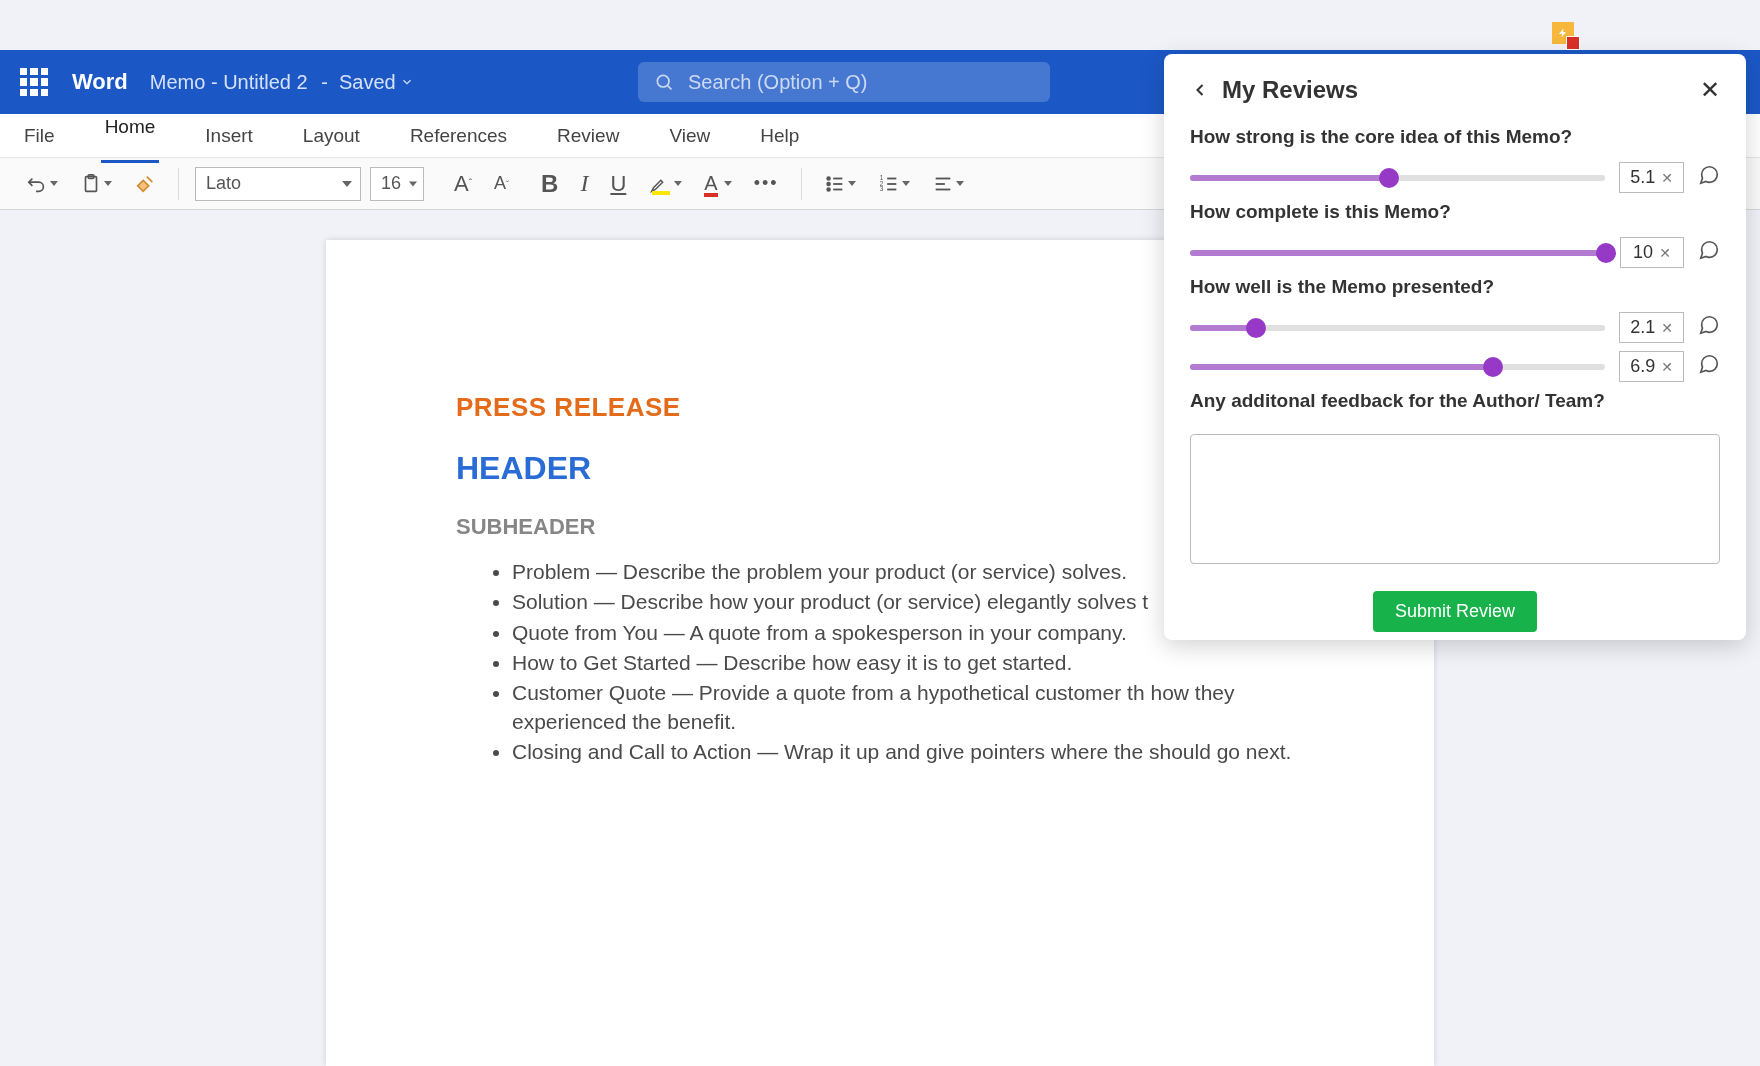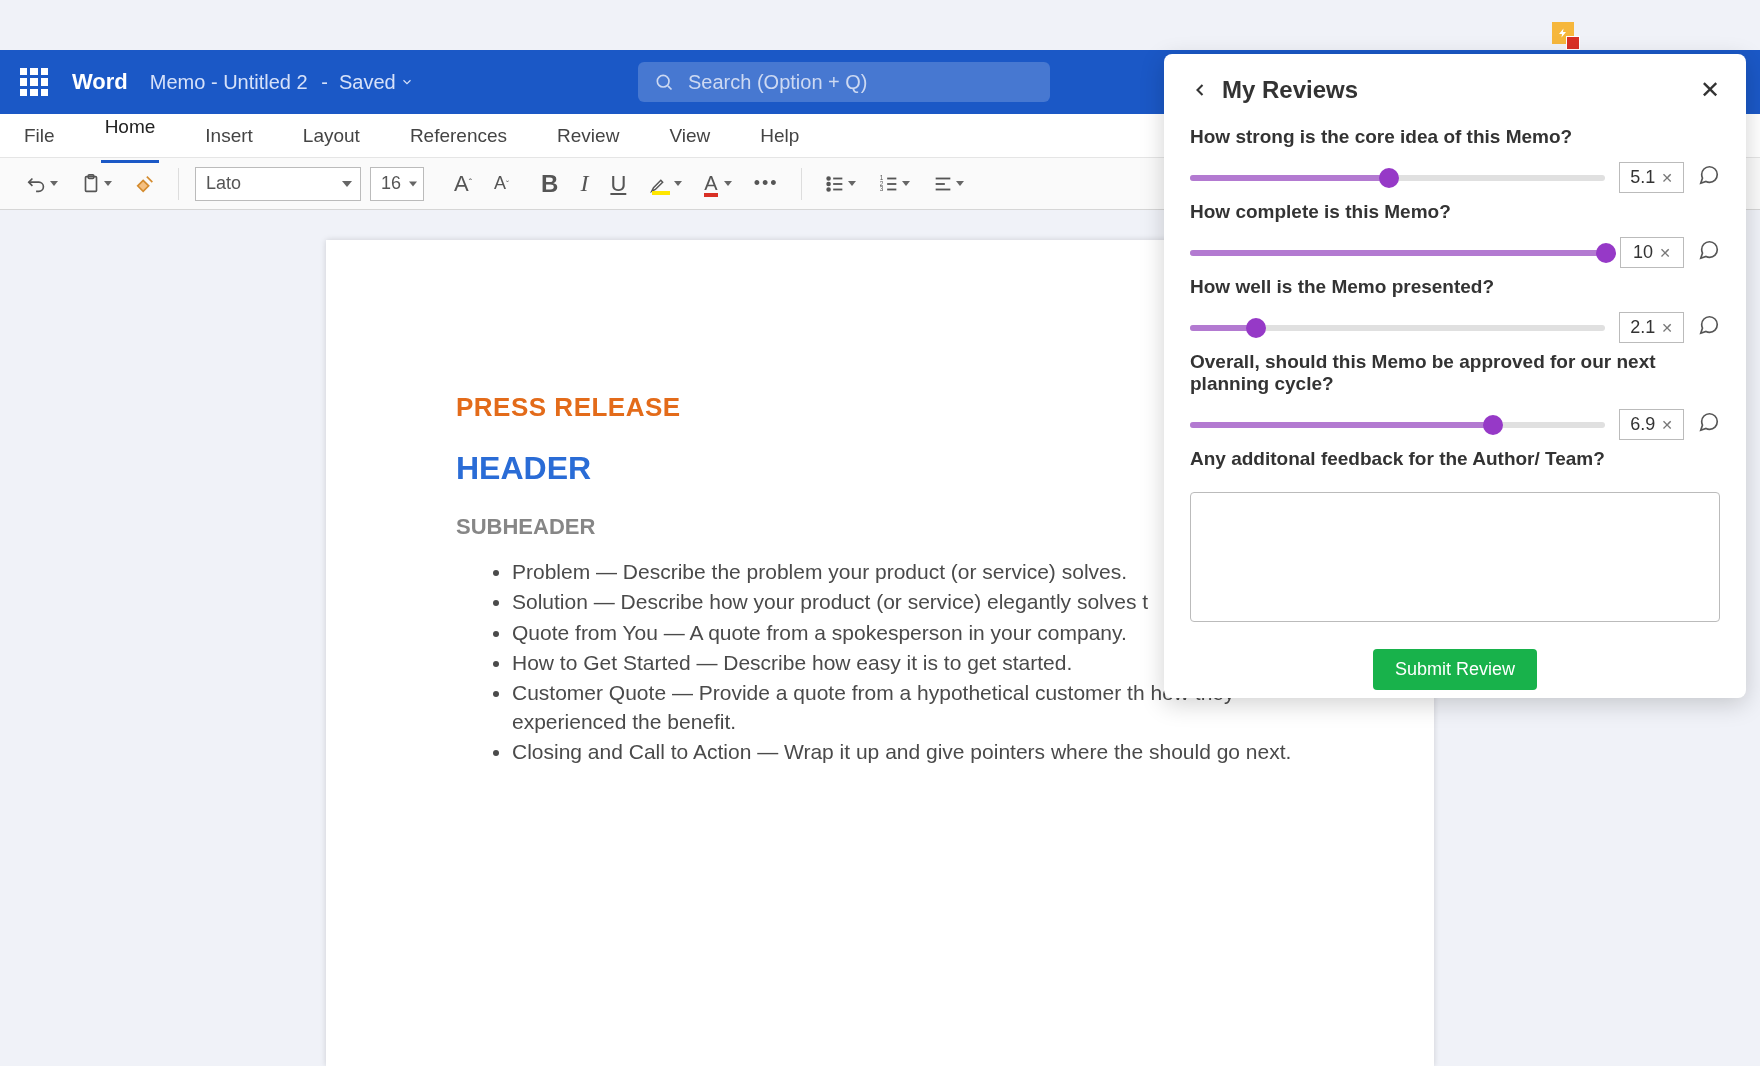--- a/index.html
+++ b/index.html
@@ -347,21 +347,20 @@
           <div class="slider-thumb" style="left: 16%;"></div>
         </div>
         <div class="score-box">
           <span>2.1</span>
           <span class="xmark">✕</span>
         </div>
         <span class="comment-icon"><svg width="22" height="22" viewBox="0 0 24 24" fill="none" stroke="#555" stroke-width="1.8">
             <path d="M21 11.5a8.38 8.38 0 0 1-8.5 8.5 8.5 8.5 0 0 1-3.8-.9L3 21l1.9-5.7A8.38 8.38 0 0 1 4 11.5a8.5 8.5 0 0 1 17 0z"></path>
           </svg></span>
       </div>
-      <div class="review-q">Overall, should this Memo be approved for our next planning cycle?</div>
       <div class="slider-row">
         <div class="slider">
           <div class="slider-fill" style="width: 73%;"></div>
           <div class="slider-thumb" style="left: 73%;"></div>
         </div>
         <div class="score-box">
           <span>6.9</span>
           <span class="xmark">✕</span>
         </div>
         <span class="comment-icon"><svg width="22" height="22" viewBox="0 0 24 24" fill="none" stroke="#555" stroke-width="1.8">

